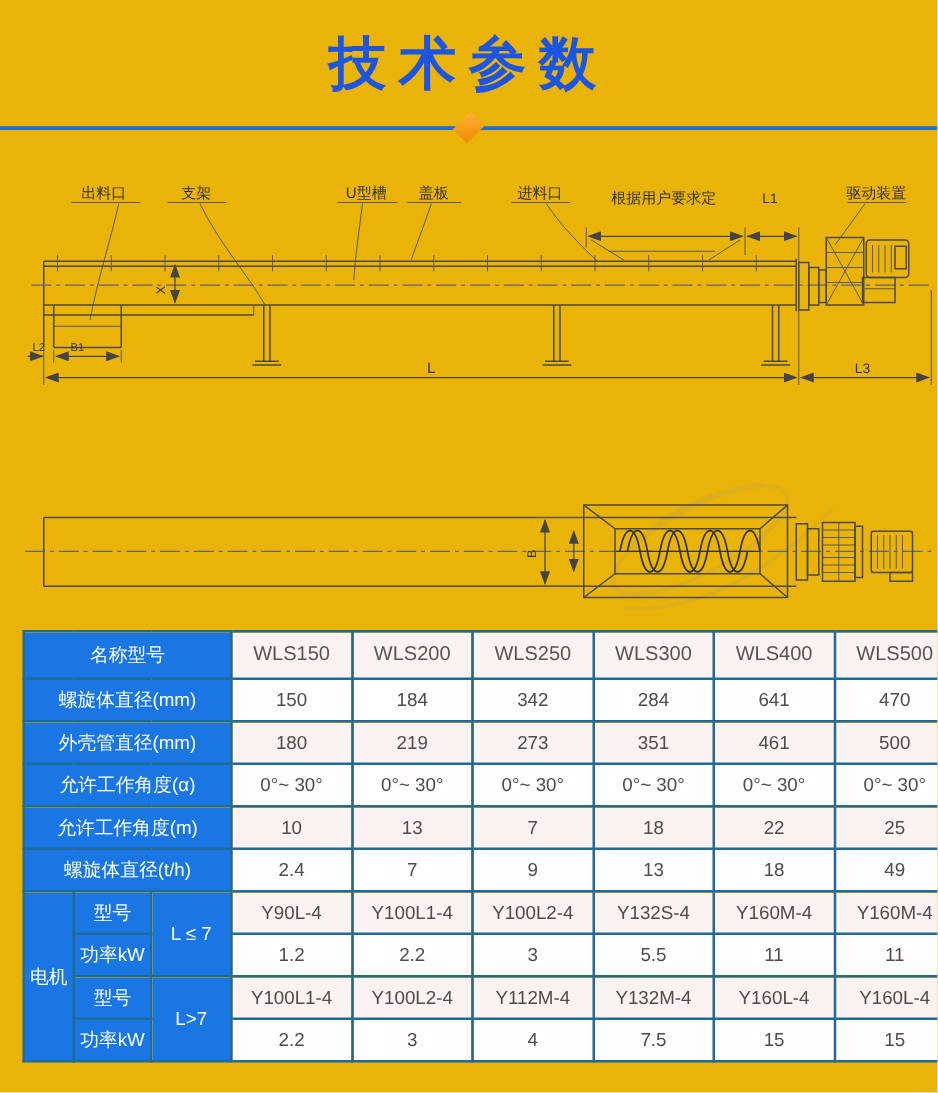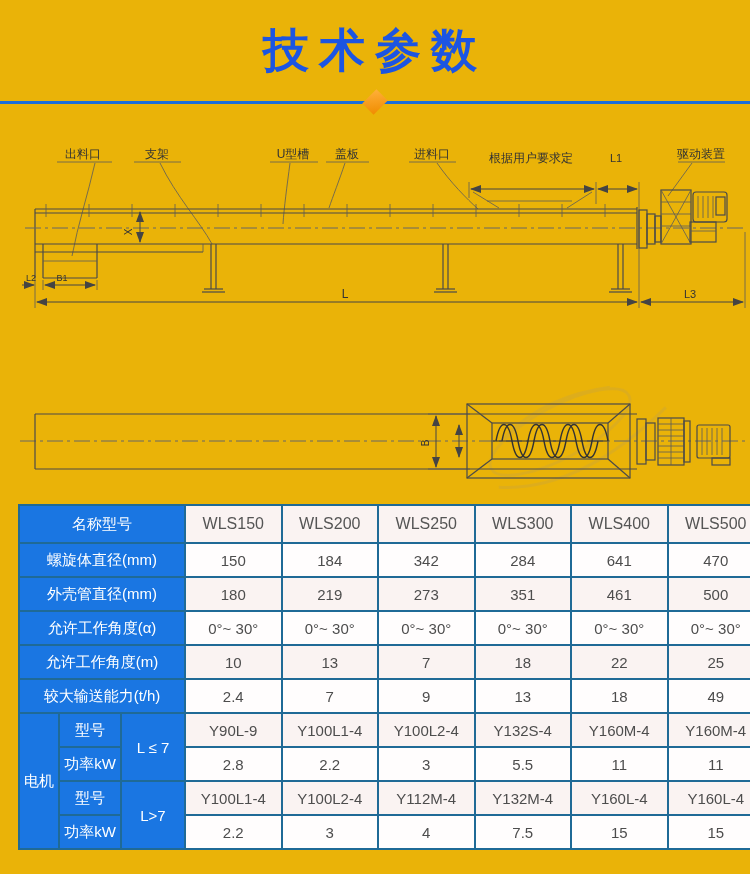--- a/index.html
+++ b/index.html
@@ -303,42 +303,42 @@
         <tr>
           <td class="lbl" colspan="3">允许工作角度(m)</td>
           <td class="val tint">10</td>
           <td class="val tint">13</td>
           <td class="val tint">7</td>
           <td class="val tint">18</td>
           <td class="val tint">22</td>
           <td class="val tint">25</td>
         </tr>
         <tr>
-          <td class="lbl" colspan="3">较大输送能力(t/h)</td>
+          <td class="lbl" colspan="3">螺旋体直径(t/h)</td>
           <td class="val">2.4</td>
           <td class="val">7</td>
           <td class="val">9</td>
           <td class="val">13</td>
           <td class="val">18</td>
           <td class="val">49</td>
         </tr>
         <tr>
           <td class="lbl" rowspan="4">电机</td>
           <td class="lbl">型号</td>
           <td class="lbl" rowspan="2">L ≤ 7</td>
-          <td class="val tint">Y90L-9</td>
+          <td class="val tint">Y90L-4</td>
           <td class="val tint">Y100L1-4</td>
           <td class="val tint">Y100L2-4</td>
           <td class="val tint">Y132S-4</td>
           <td class="val tint">Y160M-4</td>
           <td class="val tint">Y160M-4</td>
         </tr>
         <tr>
           <td class="lbl">功率kW</td>
-          <td class="val">2.8</td>
+          <td class="val">1.2</td>
           <td class="val">2.2</td>
           <td class="val">3</td>
           <td class="val">5.5</td>
           <td class="val">11</td>
           <td class="val">11</td>
         </tr>
         <tr>
           <td class="lbl">型号</td>
           <td class="lbl" rowspan="2">L&gt;7</td>
           <td class="val tint">Y100L1-4</td>

